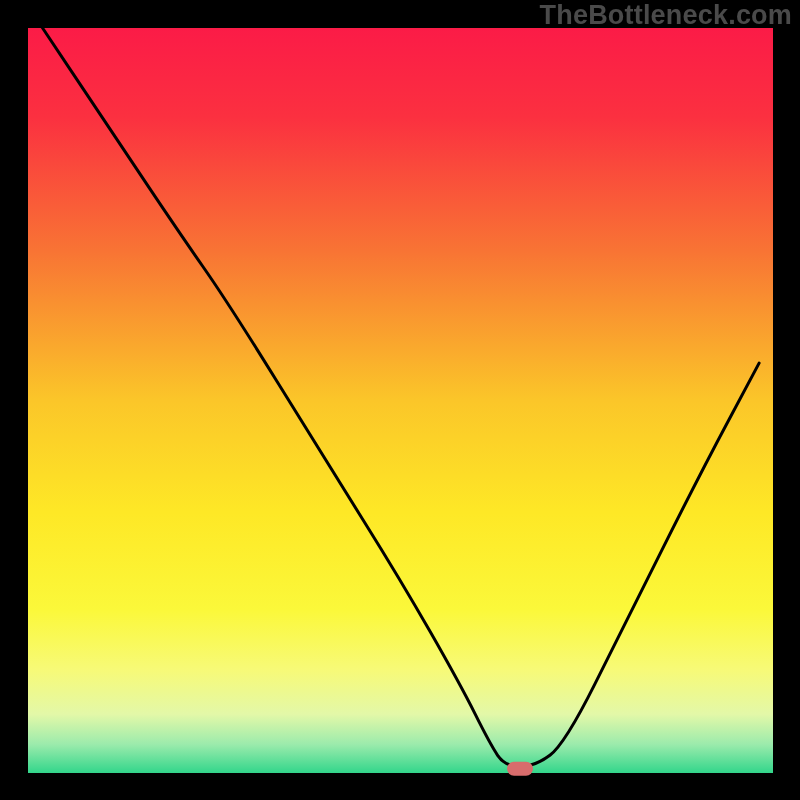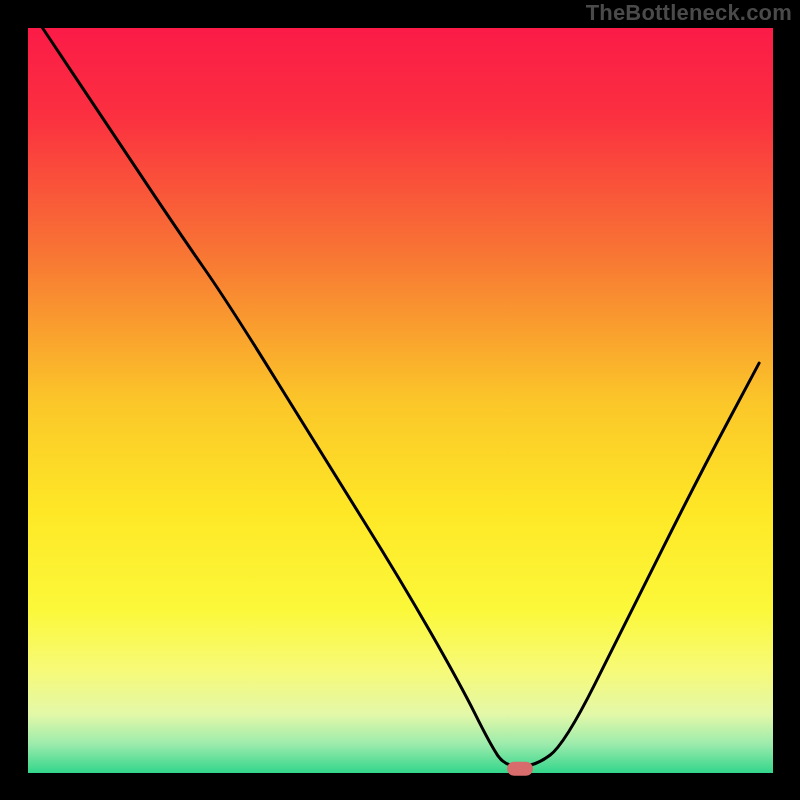--- a/index.html
+++ b/index.html
@@ -20,21 +20,21 @@
   svg.plot {
     position: absolute;
     left: 0;
     top: 0;
   }
   .watermark {
     position: absolute;
     top: 0px;
     right: 8px;
     color: #4a4a4a;
-    font-size: 22px;
+    font-size: 27px;
     font-weight: 600;
     letter-spacing: 0.2px;
     user-select: none;
   }
 </style>
 </head>
 <body>
 
 <div class="outer">
 

